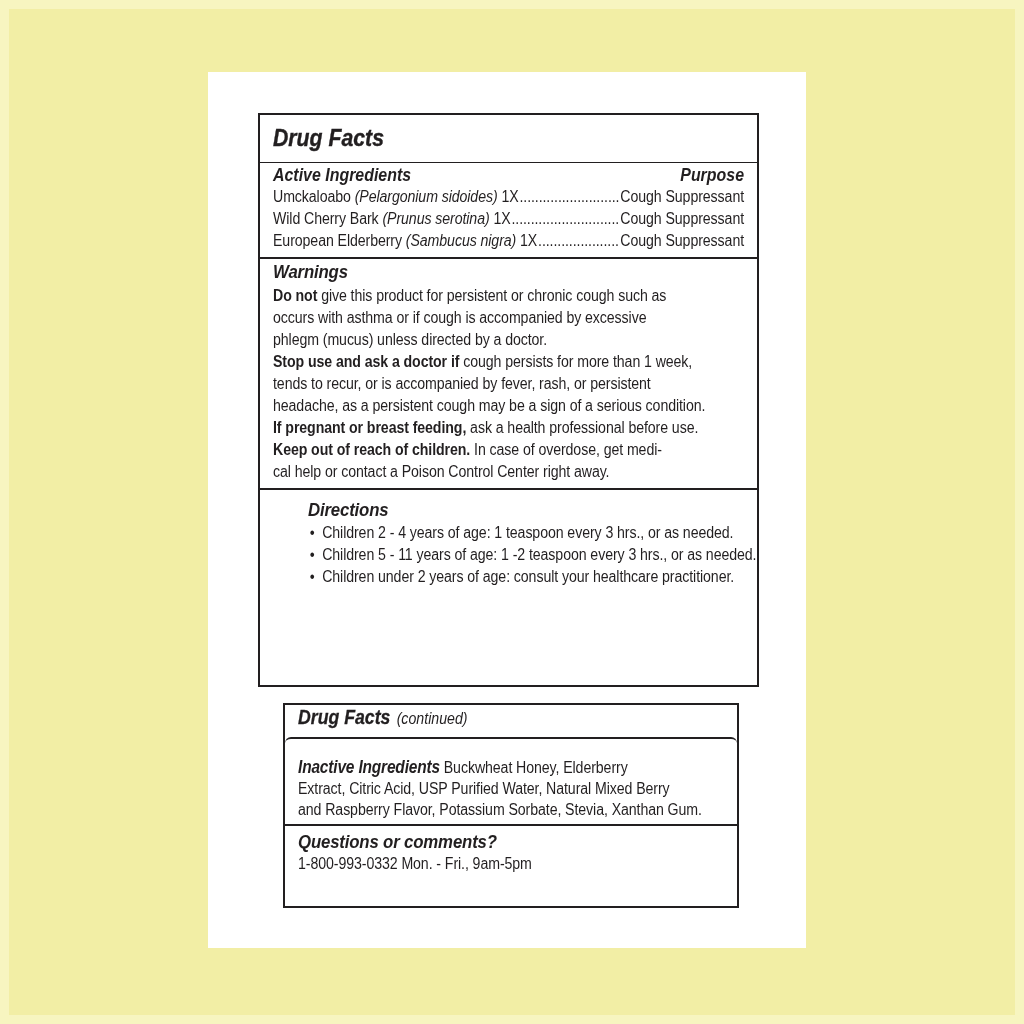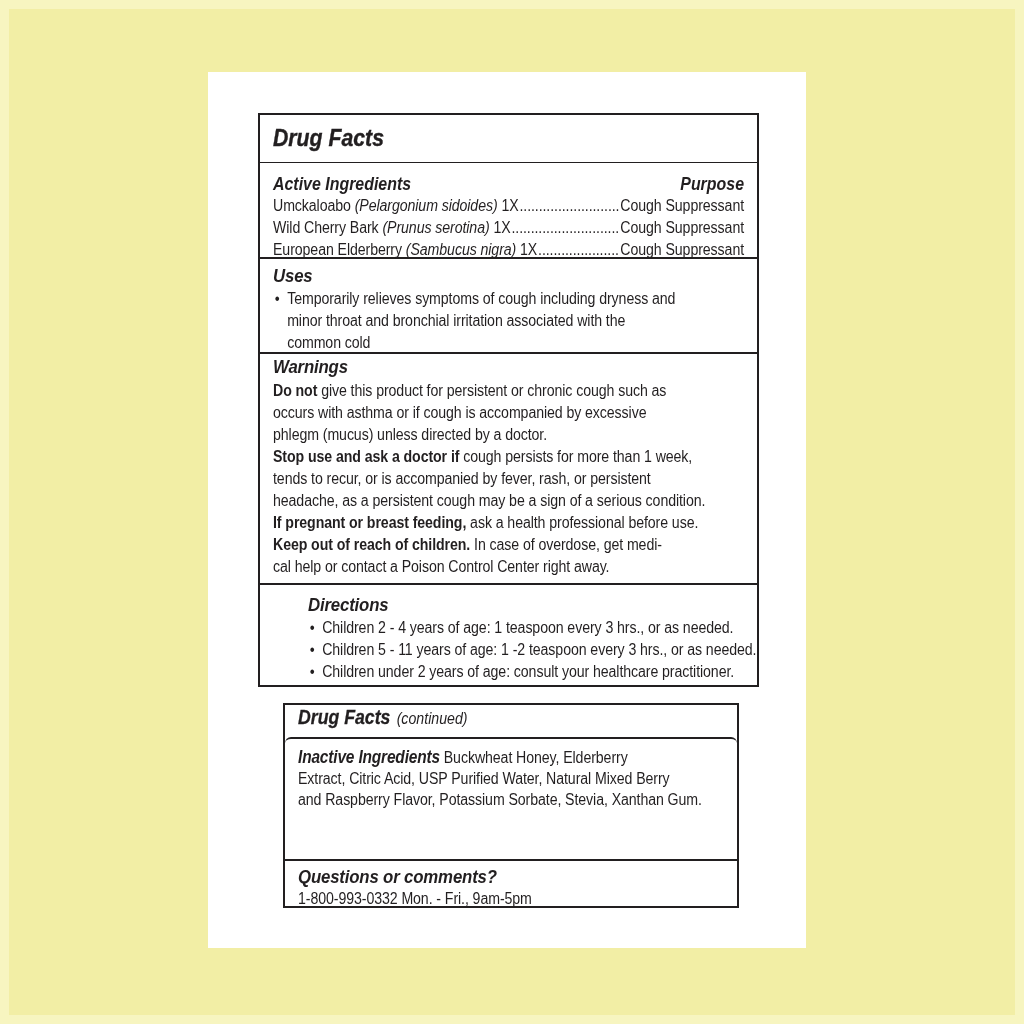--- a/index.html
+++ b/index.html
@@ -12,29 +12,29 @@
   .card{position:absolute;left:208px;top:72px;width:598px;height:876px;background:var(--card);}
   .panel{position:absolute;border:2px solid var(--ink);background:#fff;box-sizing:border-box;}
   .panel-main{left:50px;top:41px;width:501px;height:574px;}
   .panel-cont{left:75px;top:631px;width:456px;height:205px;}
   .sec{box-sizing:border-box;overflow:hidden;padding:0 13px;}
   .rule{border-top:2px solid var(--ink);}
   .rule-thin{border-top:1px solid var(--ink);}
   .cx{width:113%;transform:scaleX(0.885);transform-origin:left top;}
   
   .s-title{height:47px;padding-top:9px;}
-  .s-active{height:95px;padding-top:10px;}
+  .s-active{height:95px;padding-top:1px;}
   .s-uses{height:95px;padding-top:4px;}
   .s-warn{height:231px;padding-top:0;}
   .s-dir{height:102px;padding-top:7px;padding-left:48px;}
   
   .c-title{height:32px;}
   .c-other{height:51px;padding-top:4px;}
-  .c-inactive{height:87px;padding-top:8px;border-radius:6px;}
-  .c-quest{height:51px;padding-top:4px;margin-top:35px;}
+  .c-inactive{height:87px;padding-top:18px;border-radius:6px;}
+  .c-quest{height:51px;padding-top:4px;}
   
   .t-main{font-size:24px;font-weight:700;font-style:italic;-webkit-text-stroke:0.4px var(--ink);}
   .t-cont{font-size:20px;font-weight:700;font-style:italic;line-height:24px;-webkit-text-stroke:0.3px var(--ink);}
   .t-suffix{font-size:16px;font-weight:400;font-style:italic;-webkit-text-stroke:0;margin-left:7px;}
   .h-sec{font-size:19px;font-weight:700;font-style:italic;line-height:25px;letter-spacing:-0.2px;}
   .h-warn{line-height:26px;}
   .h-other{line-height:23px;}
   .h-ai{font-size:18px;font-weight:700;font-style:italic;}
   .body-ln{font-size:16px;line-height:22px;letter-spacing:-0.1px;white-space:nowrap;}
   .cont-ln{font-size:16px;line-height:21px;letter-spacing:-0.1px;white-space:nowrap;}
@@ -80,28 +80,20 @@
               <span class="ai-purpose">Cough Suppressant</span>
           </div>
           <div class="ai-row">
             <span class="ai-left"><span>European Elderberry</span> <i>(Sambucus nigra)</i> <span>1X</span> </span>
               <span class="ai-dots">............................................................</span>
               <span class="ai-purpose">Cough Suppressant</span>
           </div>
         </div>
       </div>
 
-      <div class="sec s-uses rule">
-        <div class="cx">
-          <div class="h-sec">Uses</div>
-          <div class="body-ln bullet">Temporarily relieves symptoms of cough including dryness and</div>
-          <div class="body-ln indent">minor throat and bronchial irritation associated with the</div>
-          <div class="body-ln indent">common cold</div>
-        </div>
-      </div>
 
       <div class="sec s-warn rule">
         <div class="cx">
           <div class="h-sec h-warn">Warnings</div>
           <div class="body-ln"><span class="lead">Do not</span><span> give this product for persistent or chronic cough such as</span></div>
           <div class="body-ln">occurs with asthma or if cough is accompanied by excessive</div>
           <div class="body-ln">phlegm (mucus) unless directed by a doctor.</div>
           <div class="body-ln"><span class="lead">Stop use and ask a doctor if</span><span> cough persists for more than 1 week,</span></div>
           <div class="body-ln">tends to recur, or is accompanied by fever, rash, or persistent</div>
           <div class="body-ln">headache, as a persistent cough may be a sign of a serious condition.</div>

